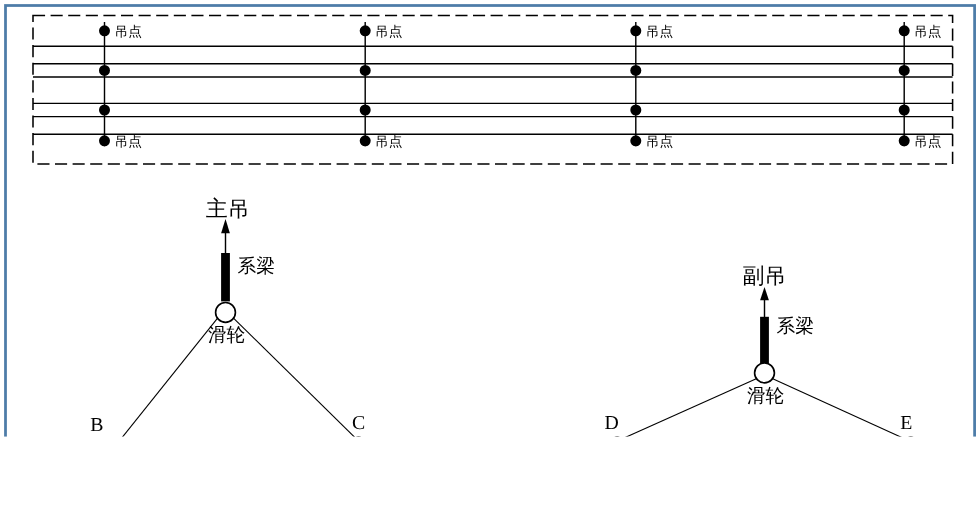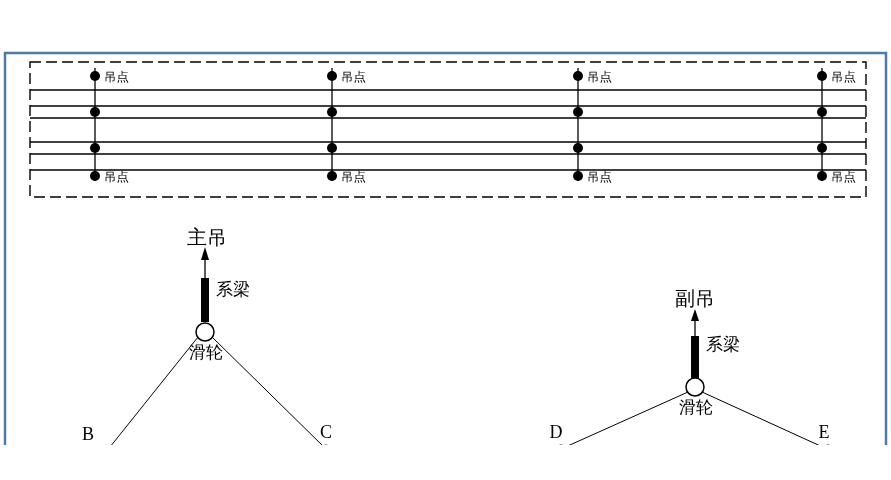--- a/index.html
+++ b/index.html
@@ -1,20 +1,19 @@
 <!DOCTYPE html>
 <html><head>
 <meta charset="utf-8">
 <style>
   html,body{margin:0;padding:0;background:#ffffff;}
   .page{
     width:891px;height:397px;position:relative;background:#ffffff;
     font-family:"Liberation Serif", serif;
     overflow:hidden;
-    margin-top:48px;
   }
   svg{display:block;}
   .solid{stroke:#000;stroke-width:1.3;fill:none;}
   .thin{stroke:#000;stroke-width:1;fill:none;}
   .dash{stroke:#000;stroke-width:1.4;fill:none;stroke-dasharray:11 5;}
   .dot{fill:#000;stroke:none;}
   .bar{fill:#000;stroke:none;}
   .pulley{fill:#fff;stroke:#000;stroke-width:1.5;}
   text{fill:#000;font-family:"Liberation Serif", serif;}
   .cn-sm{font-size:12.5px;}

